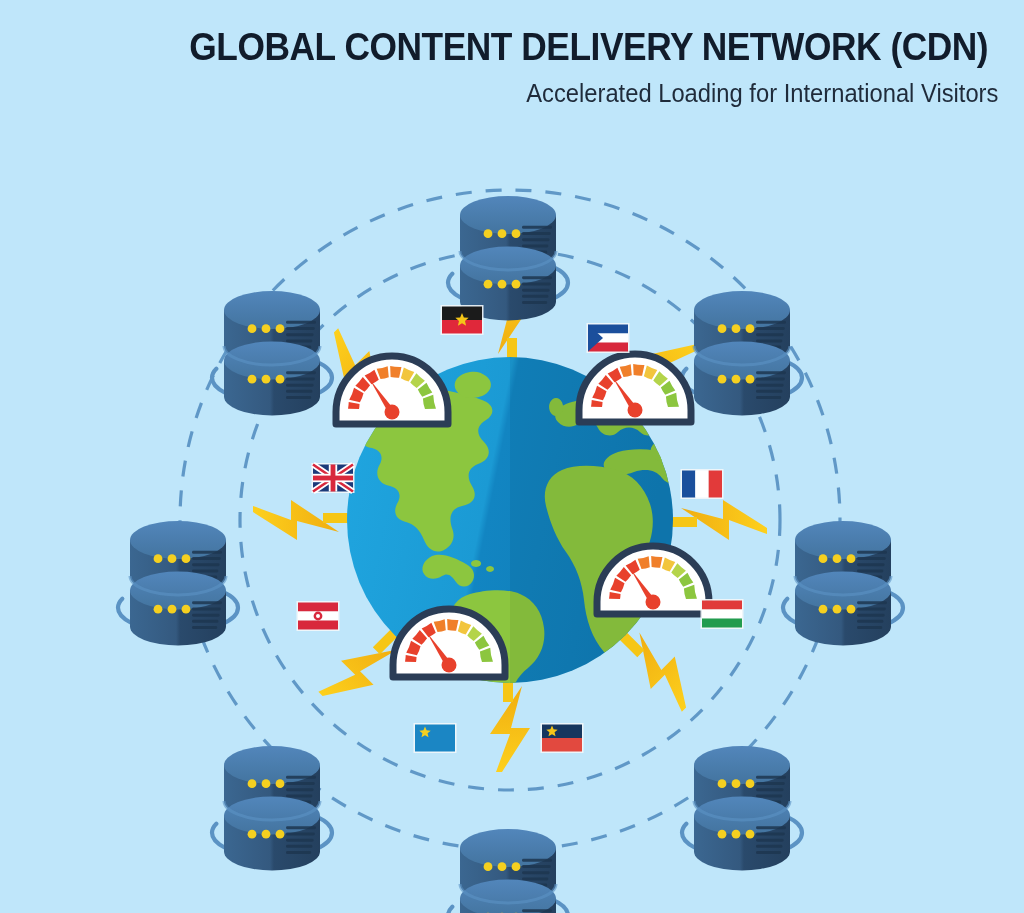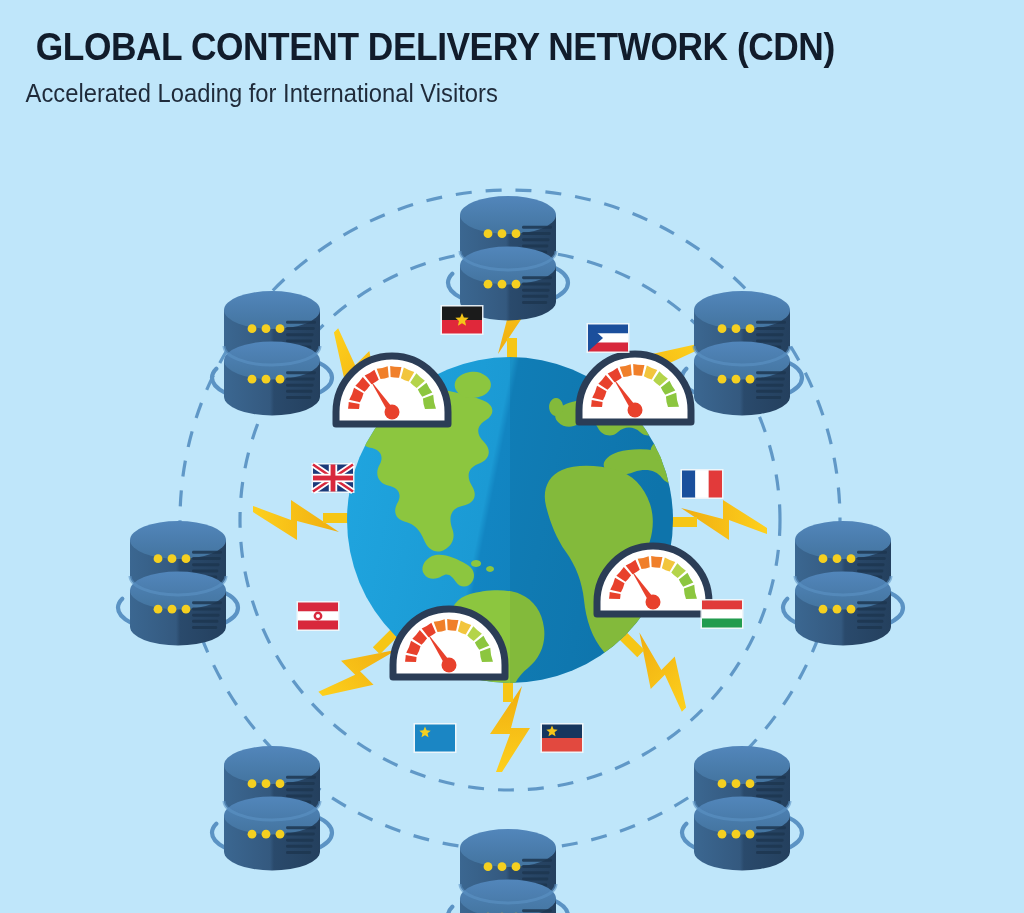--- a/index.html
+++ b/index.html
@@ -16,21 +16,21 @@
     width: 1024px;
     height: 913px;
     background: #bfe6fa;
     overflow: hidden;
   }
   .header {
     position: absolute;
     top: 26px;
     left: 0;
     width: 1024px;
-    text-align: left;
+    text-align: right;
   }
   .title {
     font-family: "Liberation Sans Narrow", "Liberation Sans", sans-serif;
     font-size: 38px;
     font-weight: bold;
     letter-spacing: -0.5px;
     color: #111c2b;
     margin: 0;
     line-height: 1.15;
     transform: scaleX(0.93);

